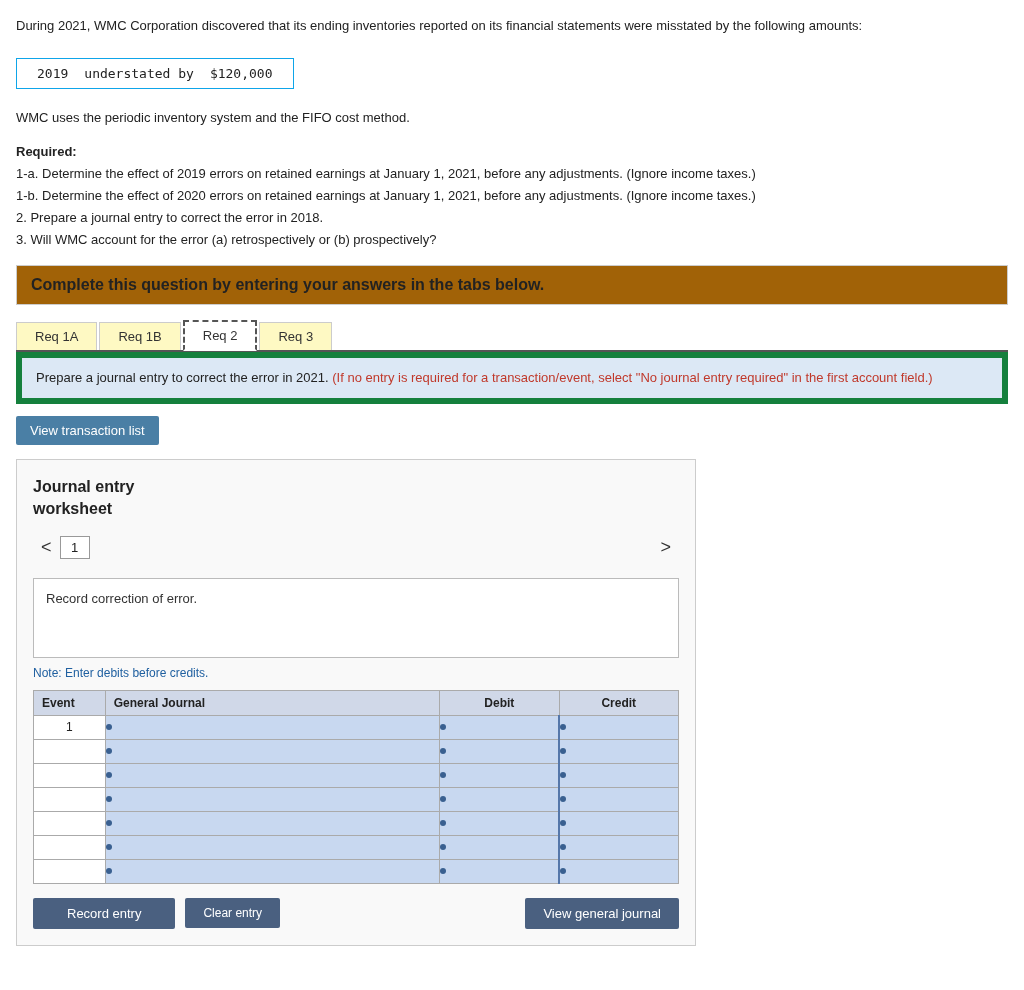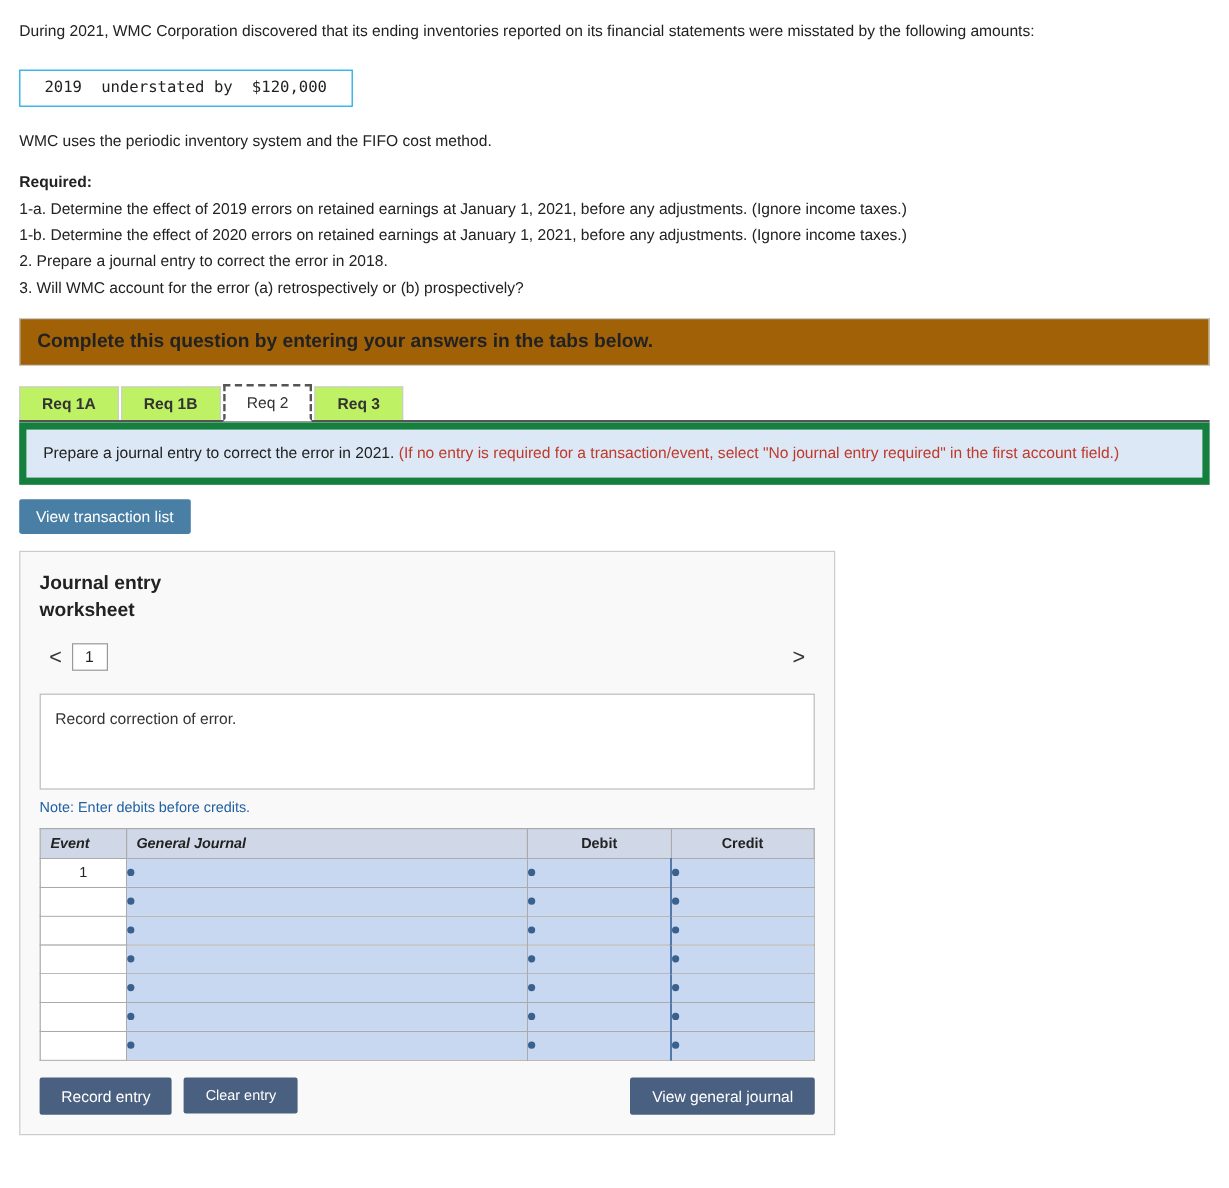--- a/index.html
+++ b/index.html
@@ -39,26 +39,25 @@
     .tabs-row {
       display: flex;
       align-items: flex-end;
       border-bottom: 2px solid #555;
       margin-bottom: 0;
     }
     .tab {
       padding: 6px 18px;
       border: 1px solid #ccc;
       border-bottom: none;
-      background: #bef264;
+      background: #fef9c3;
       cursor: pointer;
       font-size: 13px;
       margin-right: 2px;
       color: #333;
-      font-weight: bold;
     }
     .tab.active {
       background: #fff;
       border: 2px dashed #555;
       border-bottom: 2px solid #fff;
       font-weight: normal;
       position: relative;
       top: 1px;
     }
     .instruction-bar {
@@ -130,21 +129,21 @@
       font-size: 12px;
     }
     .journal-table th {
       background: #d0d8e8;
       border: 1px solid #aaa;
       padding: 5px 8px;
       text-align: center;
       font-weight: bold;
       font-size: 12px;
     }
-    .journal-table th.left { text-align: left; font-style: italic; }
+    .journal-table th.left { text-align: left; }
     .journal-table td {
       border: 1px solid #aaa;
       padding: 0;
       height: 24px;
       position: relative;
     }
     .journal-table td.event-col {
       text-align: center;
       padding: 4px;
       font-size: 12px;
@@ -182,21 +181,21 @@
     .bottom-buttons {
       display: flex;
       align-items: center;
       margin-top: 14px;
       gap: 10px;
     }
     .record-btn {
       background: #4a6080;
       color: #fff;
       border: none;
-      padding: 8px 18px;
+      padding: 8px 34px;
       font-size: 13px;
       cursor: pointer;
       border-radius: 2px;
     }
     .clear-btn {
       background: #4a6080;
       color: #fff;
       border: none;
       padding: 8px 18px;
       font-size: 12px;

